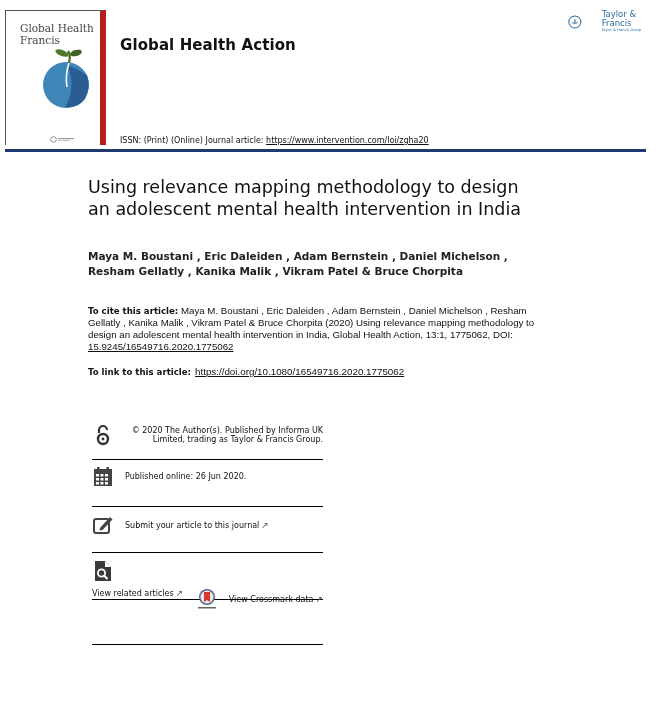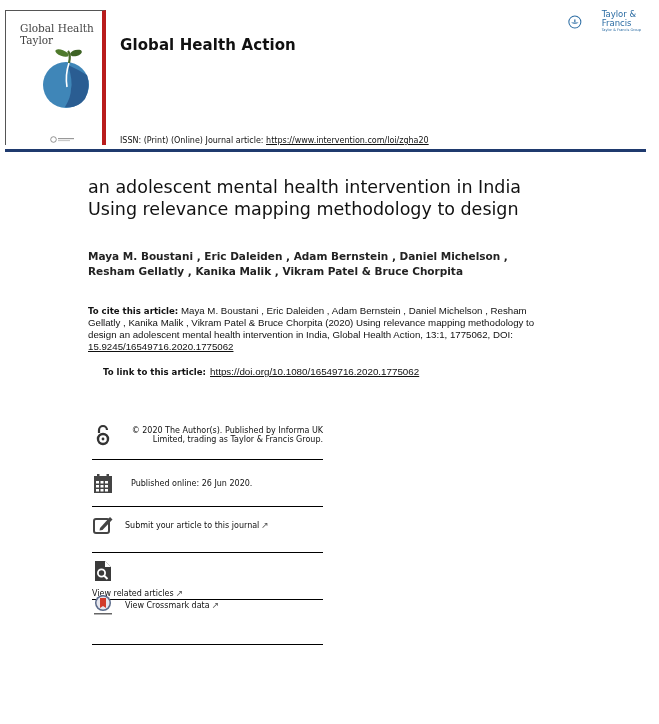--- a/index.html
+++ b/index.html
@@ -1,50 +1,50 @@
 <!DOCTYPE html>
 <html><head>
   <meta charset="utf-8">
   <style>
     html, body { margin: 0; padding: 0; background: #ffffff; }
     body { width: 659px; height: 724px; position: relative; overflow: hidden; font-family: "DejaVu Sans", sans-serif; color: #111; }
-    .cover { position: absolute; left: 5px; top: 10px; width: 101px; height: 135px; border-left: 1px solid #555; border-top: 1px solid #555; border-right: 4px solid #b91c1c; box-sizing: border-box; background: #fff; }
+    .cover { position: absolute; left: 5px; top: 10px; width: 101px; height: 135px; border-left: 1px solid #555; border-top: 1px solid #555; border-right: 6px solid #b91c1c; box-sizing: border-box; background: #fff; }
     .cover-title { position: absolute; left: 14px; top: 11px; font-family: "DejaVu Serif", serif; font-size: 10.5px; line-height: 12px; color: #444; }
     .cover-art { position: absolute; left: 35px; top: 36px; width: 54px; height: 62px; }
     .cover-publisher { position: absolute; left: 44px; top: 125px; width: 26px; height: 7px; }
     .journal-name { position: absolute; left: 120px; top: 36px; font-size: 15px; font-weight: bold; color: #111; letter-spacing: 0.1px; text-align: center; }
     .tf-logo { position: absolute; left: 568px; top: 10px; display: flex; align-items: center; gap: 17px; }
     .tf-logo .circle { width: 16px; height: 16px; }
     .tf-text { margin-left: 3px; }
     .tf-name { font-size: 8.5px; color: #2b6ca3; line-height: 9px; }
     .tf-sub { font-size: 3.5px; color: #2b6ca3; line-height: 5px; }
     .issn { position: absolute; left: 120px; top: 136px; font-size: 8px; color: #111; }
     .issn a { color: #111; text-decoration: underline; }
     .rule { position: absolute; left: 5px; top: 149px; width: 641px; height: 3px; background: #1f3a6e; }
     .title { position: absolute; left: 88px; top: 176px; width: 480px; font-size: 17.5px; line-height: 22px; color: #111; font-weight: normal; }
     .authors { position: absolute; left: 88px; top: 249px; width: 480px; font-size: 10.5px; line-height: 15px; font-weight: bold; color: #222; }
     .cite { position: absolute; left: 88px; top: 305px; width: 470px; font-family: "Liberation Sans", sans-serif; font-size: 9.7px; line-height: 12px; color: #111; }
     .cite b { font-family: "DejaVu Sans", sans-serif; font-size: 8.6px; }
     .cite a { color: #111; text-decoration: underline; }
-    .link-line { position: absolute; left: 103px; top: 366px; font-size: 8.6px; font-weight: bold; color: #111; text-align: center; }
+    .link-line { position: absolute; left: 88px; top: 366px; font-size: 8.6px; font-weight: bold; color: #111; text-align: center; }
     .link-line a { font-family: "Liberation Sans", sans-serif; font-weight: normal; font-size: 9.8px; color: #111; text-decoration: underline; margin-left: 4px; }
     .info-box { position: absolute; left: 92px; width: 231px; }
     .info-row { position: absolute; left: 0; width: 231px; display: flex; align-items: flex-start; }
     .info-row .icon { width: 22px; height: 22px; flex: 0 0 22px; margin-right: 11px; }
     .info-text { font-size: 8px; line-height: 9px; color: #111; padding-top: 2px; }
     .info-rule { position: absolute; left: 0; width: 231px; height: 1px; background: #000; }
     .ext { font-size: 9px; color: #555; margin-left: 2px; }
   </style>
 </head>
 <body>
 
 <div class="cover">
   <div class="cover-title">
     <div>Global Health</div>
-    <div>Taylor</div>
+    <div>Francis</div>
   </div>
   <svg class="cover-art" viewBox="0 0 54 62">
     <circle cx="25" cy="38" r="23" fill="#3f86b8"></circle>
     <path d="M27 18 Q36 22 46 28 Q50 40 44 52 Q36 62 24 60 Q30 50 30 42 Q32 34 27 18 Z" fill="#2a5d92"></path>
     <path d="M26 40 Q24 28 28 16" stroke="#ffffff" stroke-width="1.6" fill="none"></path>
     <path d="M28 16 Q30 8 27 4" stroke="#4a6a2a" stroke-width="2.2" fill="none"></path>
     <ellipse cx="21" cy="6" rx="7" ry="3" fill="#4f7a2c" transform="rotate(20 21 6)"></ellipse>
     <ellipse cx="35" cy="6" rx="6" ry="3" fill="#3e6325" transform="rotate(-15 35 6)"></ellipse>
   </svg>
   <svg class="cover-publisher" viewBox="0 0 26 7">
@@ -69,22 +69,22 @@
 </div>
 
 <div class="issn">
   <span>ISSN: (Print) (Online) Journal article:</span>
   <a>https://www.intervention.com/loi/zgha20</a>
 </div>
 
 <div class="rule"></div>
 
 <div class="title">
+  <div>Using relevance mapping methodology to design</div>
   <div>an adolescent mental health intervention in India</div>
-  <div>Using relevance mapping methodology to design</div>
 </div>
 
 <div class="authors">
   <div>Maya M. Boustani , Eric Daleiden , Adam Bernstein , Daniel Michelson ,</div>
   <div>Resham Gellatly , Kanika Malik , Vikram Patel &amp; Bruce Chorpita</div>
 </div>
 
 <div class="cite">
   <b>To cite this article:</b><span> Maya M. Boustani , Eric Daleiden , Adam Bernstein , Daniel Michelson , Resham Gellatly , Kanika Malik , Vikram Patel &amp; Bruce Chorpita (2020) Using relevance mapping methodology to design an adolescent mental health intervention in India, Global Health Action, 13:1, 1775062, DOI: </span><a>15.9245/16549716.2020.1775062</a>
 </div>
@@ -98,21 +98,21 @@
   <div class="info-row" style="top:4px;text-align:right;">
     <svg class="icon" viewBox="0 0 22 22">
       <path d="M7 9 V6 A4 4 0 0 1 15 6" fill="none" stroke="#333" stroke-width="2.2"></path>
       <circle cx="11" cy="15" r="5" fill="none" stroke="#333" stroke-width="2.4"></circle>
       <circle cx="11" cy="15" r="1.4" fill="#333"></circle>
     </svg>
     <div class="info-text">© 2020 The Author(s). Published by Informa UK Limited, trading as Taylor &amp; Francis Group.</div>
   </div>
   <div class="info-rule" style="top:39px;"></div>
 
-  <div class="info-row" style="top:53px;gap:6px;">
+  <div class="info-row" style="top:46px;">
     <svg class="icon" viewBox="0 0 22 22">
       <rect x="2" y="3" width="18" height="17" fill="#444"></rect>
       <rect x="5" y="1" width="2.5" height="5" fill="#444"></rect>
       <rect x="14.5" y="1" width="2.5" height="5" fill="#444"></rect>
       <g fill="#fff">
         <rect x="4" y="8" width="3" height="2.5"></rect>
           <rect x="8.5" y="8" width="3" height="2.5"></rect>
           <rect x="13" y="8" width="3" height="2.5"></rect>
         <rect x="4" y="12" width="3" height="2.5"></rect>
           <rect x="8.5" y="12" width="3" height="2.5"></rect>
@@ -143,21 +143,21 @@
       <path d="M13 1 V7 H19" fill="#fff"></path>
       <circle cx="9.5" cy="13" r="3.6" fill="none" stroke="#fff" stroke-width="1.8"></circle>
       <path d="M12 15.5 L15.5 19" stroke="#fff" stroke-width="2"></path>
     </svg>
     <div class="info-text" style="padding-top:7px;">
       <span>View related articles</span><span class="ext">↗</span>
     </div>
   </div>
   <div class="info-rule" style="top:179px;"></div>
 
-  <div class="info-row" style="top:174px;">
+  <div class="info-row" style="top:168px;justify-content:flex-end;">
     <svg class="icon" viewBox="0 0 22 22">
       <circle cx="11" cy="9" r="8" fill="#5a6a8a"></circle>
       <circle cx="11" cy="9" r="6.5" fill="#e6e6ee"></circle>
       <rect x="8" y="4" width="6" height="10" fill="#d23a2a"></rect>
       <path d="M8 14 L11 12 L14 14 Z" fill="#e6e6ee"></path>
       <rect x="2" y="19" width="18" height="1.5" fill="#666"></rect>
     </svg>
     <div class="info-text" style="padding-top:7px;">
       <span>View Crossmark data</span><span class="ext">↗</span>
     </div>

